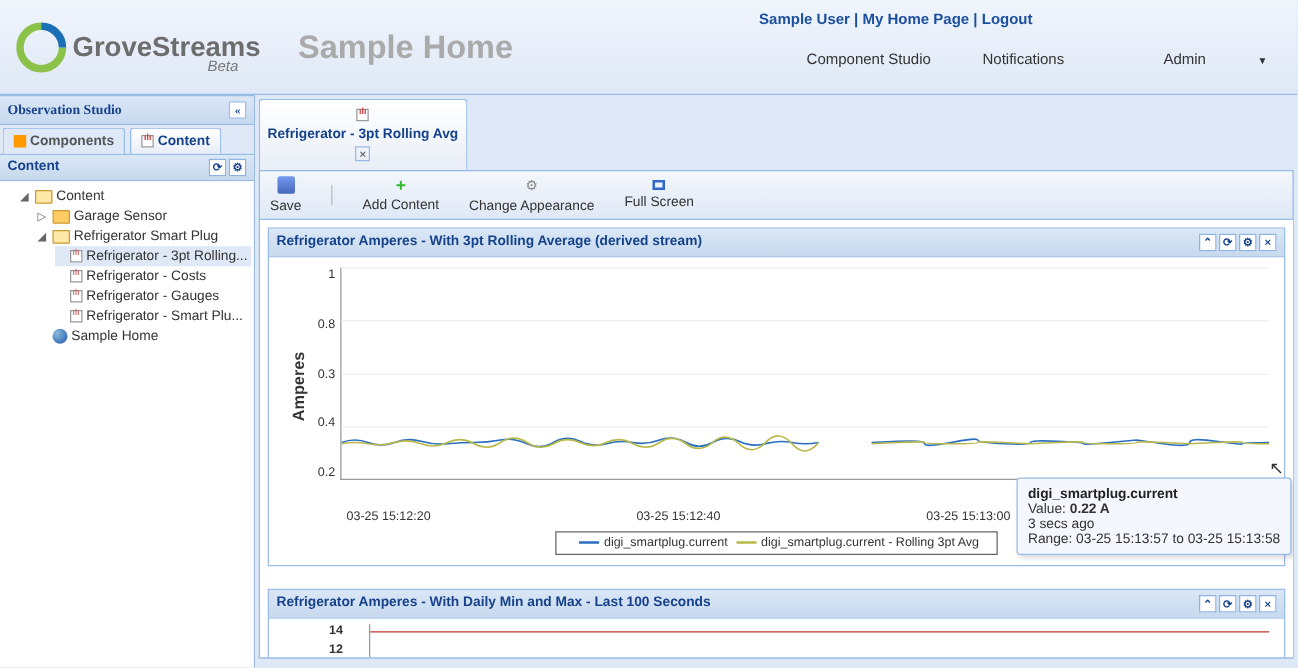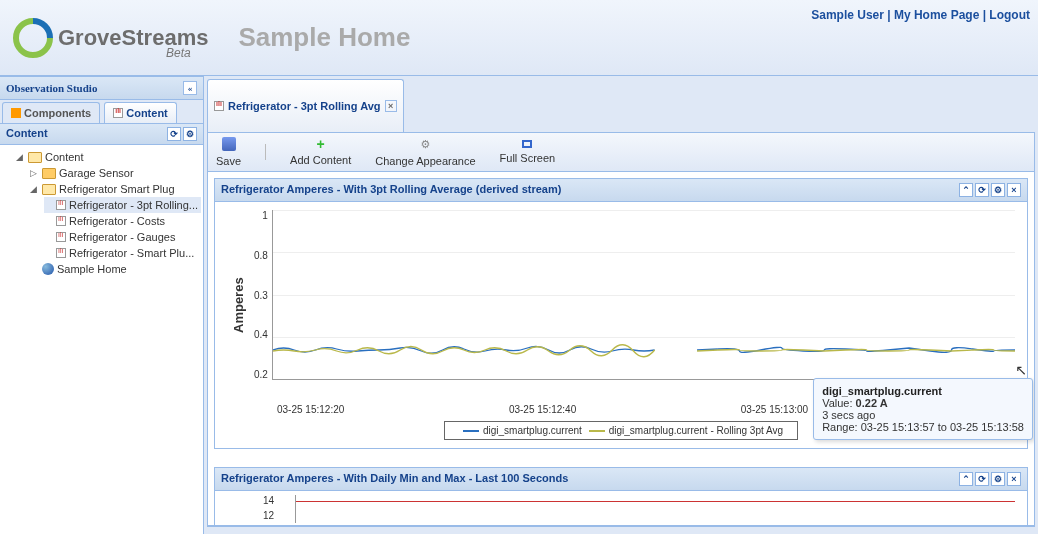--- a/index.html
+++ b/index.html
@@ -7,21 +7,21 @@
 
 
 .header { background: linear-gradient(#f0f5fc, #dfe8f6); height: 76px; border-bottom: 1px solid #99bbe8; display: flex; align-items: center; padding: 0 12px; position: relative; }
 .logo { display: flex; align-items: center; }
 .logo-swirl { width: 42px; height: 42px; margin-right: 4px; position: relative; }
 .brand { font-size: 22px; font-weight: bold; color: #6d6d6d; }
 .brand .grove { color: #6d6d6d; }
 .brand .streams { color: #6d6d6d; }
 .beta { font-style: italic; font-size: 12px; color: #777; margin-left: 120px; position: absolute; top: 46px; left: 46px; }
 .page-title { font-size: 26px; font-weight: bold; color: #aaa; margin-left: 30px; }
-.hdr-right { position: absolute; right: 8px; top: 8px; text-align: left; }
+.hdr-right { position: absolute; right: 24px; top: 8px; text-align: left; }
 .hdr-links { font-size: 12px; font-weight: bold; color: #1b4f9e; }
 .hdr-links a { color: #1b4f9e; text-decoration: none; cursor: pointer; }
 .hdr-menu { margin-top: 18px; font-size: 12px; color: #333; }
 .hdr-menu span { margin-left: 38px; cursor: pointer; }
 .caret { font-size: 8px; }
 
 
 .main { display: flex; height: calc(534px - 76px); }
 .sidebar { width: 204px; background: #dfe8f6; border-right: 1px solid #99bbe8; display: flex; flex-direction: column; }
 .panel-hdr { background: linear-gradient(#dae7f6, #c7d9ee); border: 1px solid #99bbe8; border-left: none; border-right: none; padding: 4px 6px; font-weight: bold; color: #15428b; font-size: 11px; display: flex; justify-content: space-between; align-items: center; font-family: Liberation Serif, serif; }
@@ -44,21 +44,21 @@
 .tree li { padding: 2px 0; white-space: nowrap; cursor: pointer; display: flex; align-items: center; gap: 3px; }
 .tree li.selected { background: #dfe8f6; }
 .expander { width: 9px; font-size: 9px; color: #666; display: inline-block; }
 .folder-ico { width: 14px; height: 11px; background: #fc6; border: 1px solid #c93; border-radius: 1px; display: inline-block; }
 .folder-open { background: #ffe8a8; }
 .globe-ico { width: 12px; height: 12px; border-radius: 50%; background: radial-gradient(circle at 30% 30%, #8bd, #25a); display: inline-block; }
 
 
 .content { flex: 1; display: flex; flex-direction: column; background: #dfe8f6; padding: 3px; position: relative; }
 .content-tabs { display: flex; }
-.content-tab { background: linear-gradient(#fff, #e8eef7); border: 1px solid #99bbe8; border-bottom: none; padding: 20px 6px; border-radius: 3px 3px 0 0; font-weight: bold; color: #15428b; display: flex; align-items: center; gap: 4px; }
+.content-tab { background: linear-gradient(#fff, #e8eef7); border: 1px solid #99bbe8; border-bottom: none; padding: 7px 6px; border-radius: 3px 3px 0 0; font-weight: bold; color: #15428b; display: flex; align-items: center; gap: 4px; flex-direction: column; }
 .close-x { border: 1px solid #99bbe8; width: 12px; height: 12px; font-size: 9px; display: flex; align-items: center; justify-content: center; cursor: pointer; color: #666; }
 
 .toolbar { background: linear-gradient(#f4f7fc, #dfe8f6); border: 1px solid #99bbe8; padding: 4px 8px; display: flex; gap: 24px; align-items: center; }
 .tb-btn { display: flex; align-items: center; gap: 4px; cursor: pointer; color: #333; flex-direction: column; }
 .tb-ico { width: 14px; height: 14px; display: inline-block; }
 .save-ico { background: linear-gradient(#79e, #46b); border-radius: 2px; }
 .plus-ico { color: #3b3; font-weight: bold; font-size: 14px; line-height: 12px; }
 .gear-ico { color: #888; }
 .screen-ico { border: 2px solid #36c; width: 10px; height: 8px; }
 .sep { width: 1px; height: 16px; background: #bbb; }
@@ -103,20 +103,25 @@
     </div>
     <span class="brand"><span class="grove">Grove</span><span class="streams">Streams</span></span>
     <span class="beta">Beta</span>
   </div>
   <div class="page-title">Sample Home</div>
   <div class="hdr-right">
     <div class="hdr-links">
       <a>Sample User</a> | 
       <a>My Home Page</a> | 
       <a>Logout</a>
+    </div>
+    <div class="hdr-menu">
+      <span>Component Studio</span>
+      <span>Notifications</span>
+      <span><span>Admin</span> <span class="caret">▼</span></span>
     </div>
   </div>
 </div>
 
 <div class="main">
 
   <div class="sidebar">
     <div class="panel-hdr">
       <span>Observation Studio</span>
       <span class="collapse-btn">«</span>
@@ -276,21 +281,21 @@
         <div class="widget-hdr">
           <span>Refrigerator Amperes - With Daily Min and Max - Last 100 Seconds</span>
           <div class="widget-tools">
             <span class="mini-btn">⌃</span>
             <span class="mini-btn">⟳</span>
             <span class="mini-btn">⚙</span>
             <span class="mini-btn">×</span>
           </div>
         </div>
         <div class="widget-body" style="padding:4px 12px 2px 48px;">
-          <div style="display:flex;align-items:flex-start;gap:21px;">
+          <div style="display:flex;align-items:flex-start;gap:21px;font-weight:bold;">
             <div style="display:flex;flex-direction:column;font-size:10px;text-align:right;gap:4px;">
               <span>14</span>
               <span>12</span>
             </div>
             <div style="flex:1;border-left:1px solid #999;height:28px;position:relative;">
               <div style="position:absolute;left:0;right:0;top:6px;border-top:1.5px solid #c33;"></div>
             </div>
           </div>
         </div>
       </div>

